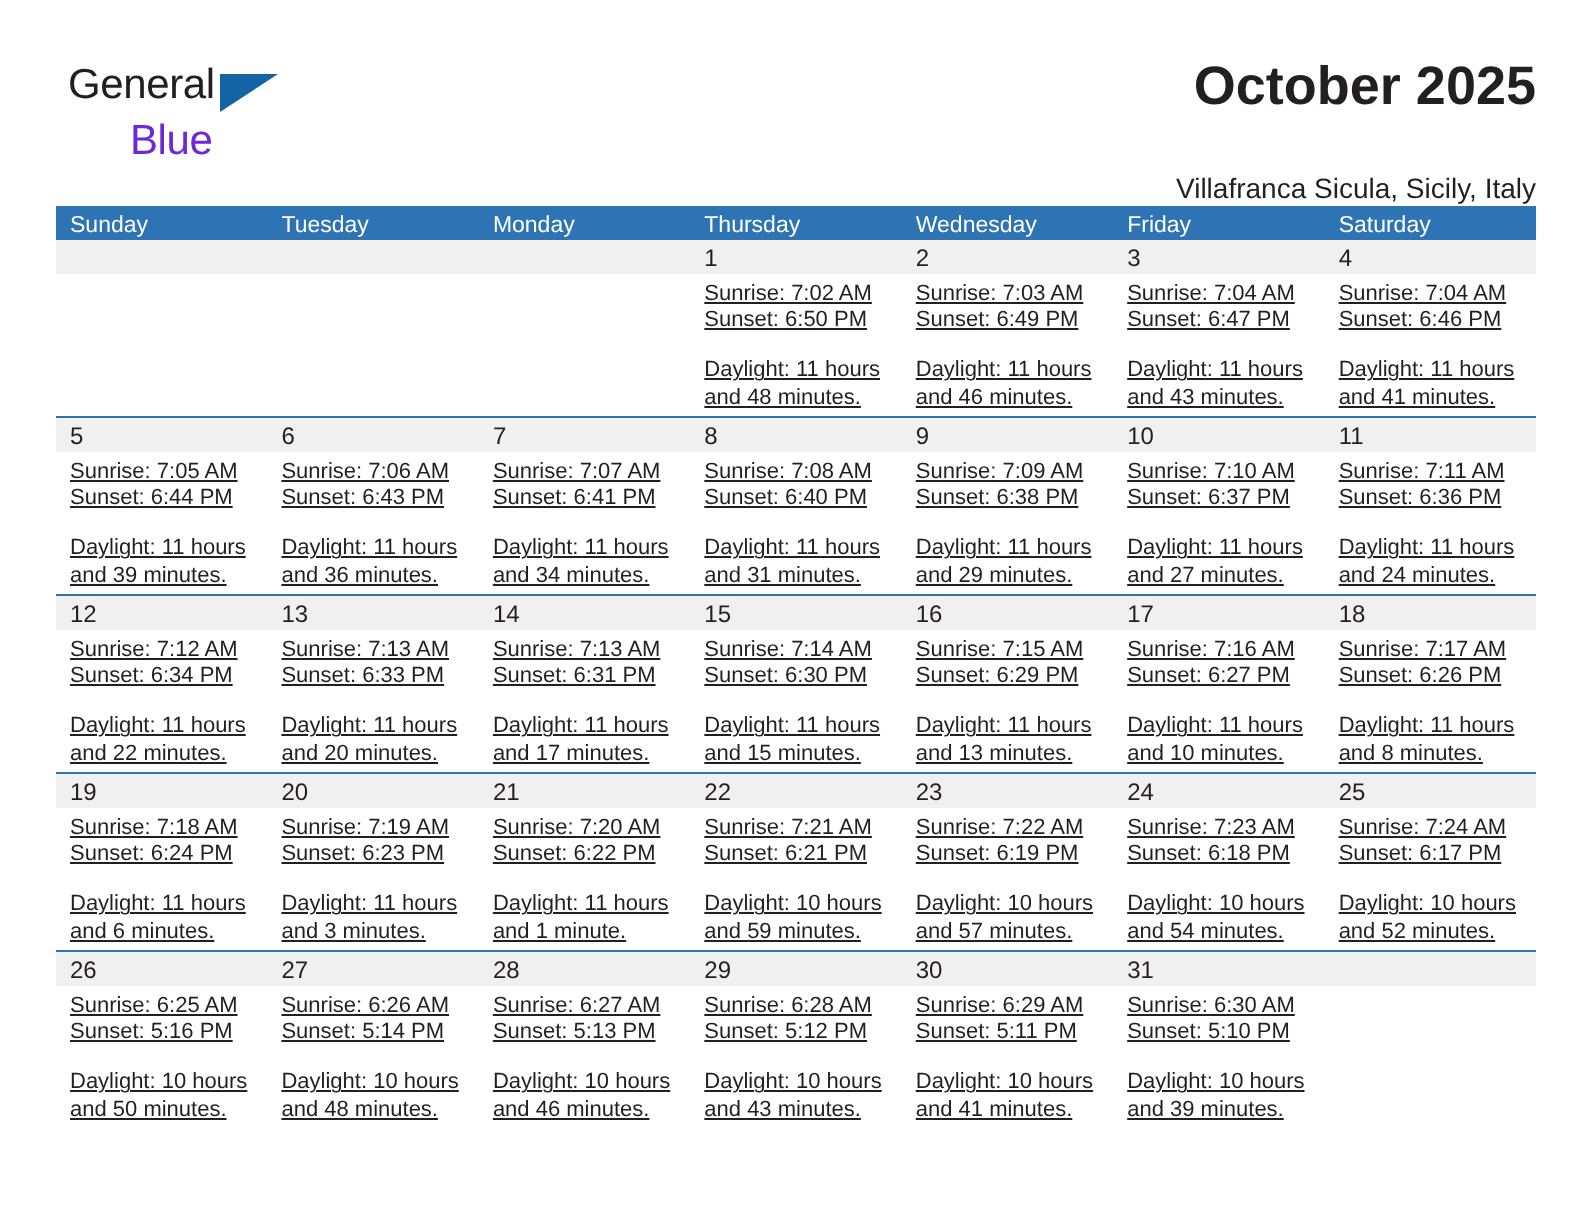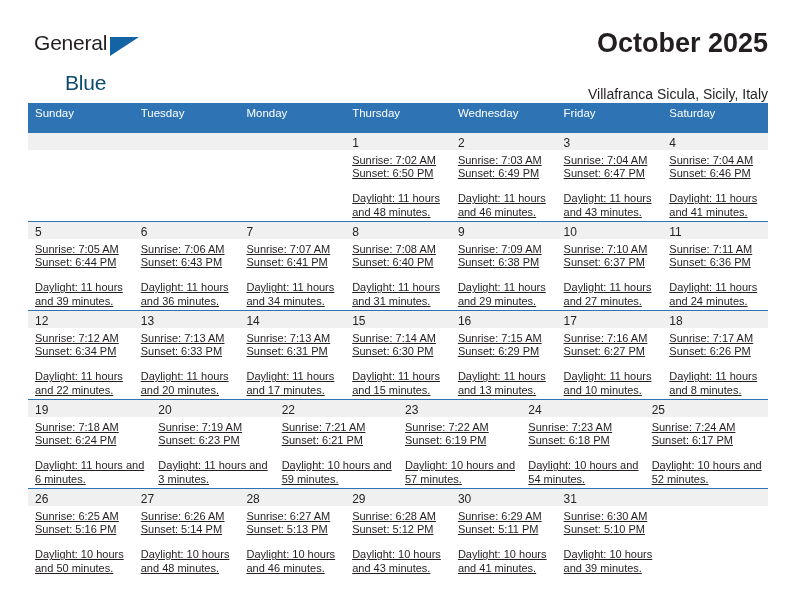--- a/index.html
+++ b/index.html
@@ -43,24 +43,24 @@
     left: 0;
     top: 0;
     font-size: 21px;
     letter-spacing: -0.2px;
     color: #231f20;
     font-family: "Liberation Sans", sans-serif;
   }
   .logo-blue {
     position: absolute;
     left: 31px;
-    top: 40px;
+    top: 28px;
     font-size: 21px;
     letter-spacing: -0.2px;
-    color: #0c4a6e;
+    color: #6d28d9;
     font-family: "Liberation Sans", sans-serif;
   }
   .logo-triangle {
     position: absolute;
     left: 76px;
     top: 6px;
     width: 0;
     height: 0;
     border-left: 29px solid #1464a5;
     border-bottom: 19px solid transparent;
@@ -92,21 +92,21 @@
   .calendar {
     position: absolute;
     left: 28px;
     top: 103px;
     width: 740px;
   }
 
   .weekdays {
     display: flex;
     background: #2e74b5;
-    height: 29px;
+    height: 16px;
   }
   .weekday {
     flex: 1 1 0;
     color: #ffffff;
     font-size: 11.5px;
     line-height: 21px;
     padding-left: 7px;
     box-sizing: border-box;
     white-space: nowrap;
   }
@@ -379,20 +379,28 @@
       </div>
       <div class="day-cell">
         <div class="day-number-band"><span class="day-number">20</span></div>
         <div class="day-info">
           <div>Sunrise: 7:19 AM</div>
           <div>Sunset: 6:23 PM</div>
           <div class="daylight-line">Daylight: 11 hours and 3 minutes.</div>
         </div>
       </div>
       <div class="day-cell">
+        <div class="day-number-band"><span class="day-number">21</span></div>
+        <div class="day-info">
+          <div>Sunrise: 7:20 AM</div>
+          <div>Sunset: 6:22 PM</div>
+          <div class="daylight-line">Daylight: 11 hours and 1 minute.</div>
+        </div>
+      </div>
+      <div class="day-cell">
         <div class="day-number-band"><span class="day-number">22</span></div>
         <div class="day-info">
           <div>Sunrise: 7:21 AM</div>
           <div>Sunset: 6:21 PM</div>
           <div class="daylight-line">Daylight: 10 hours and 59 minutes.</div>
         </div>
       </div>
       <div class="day-cell">
         <div class="day-number-band"><span class="day-number">23</span></div>
         <div class="day-info">

